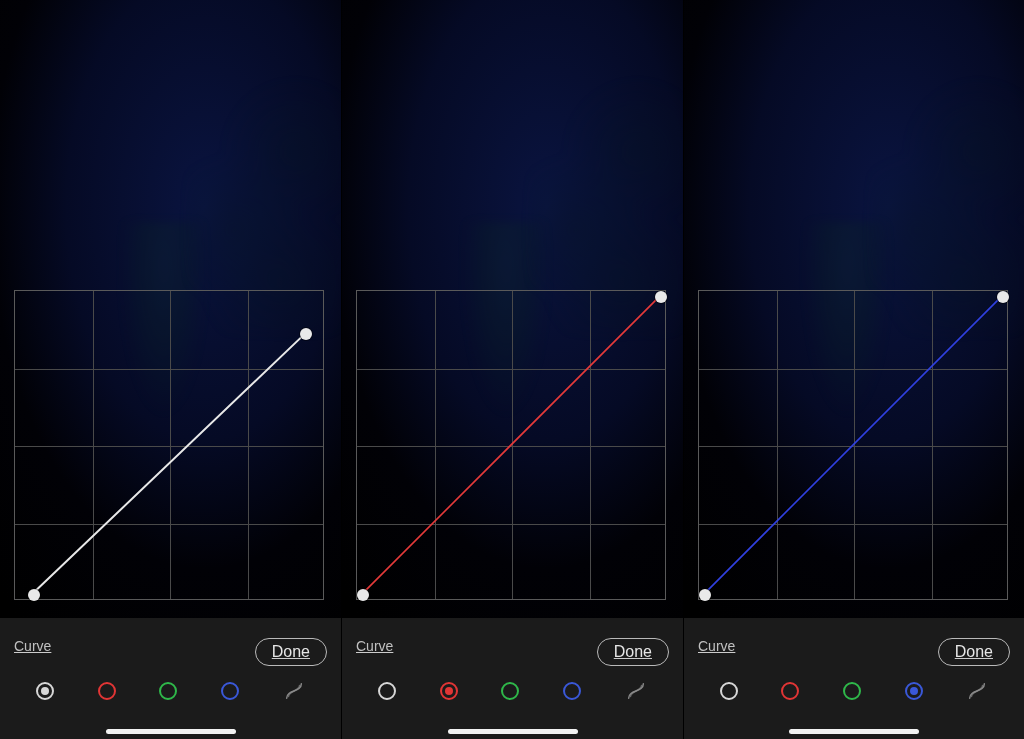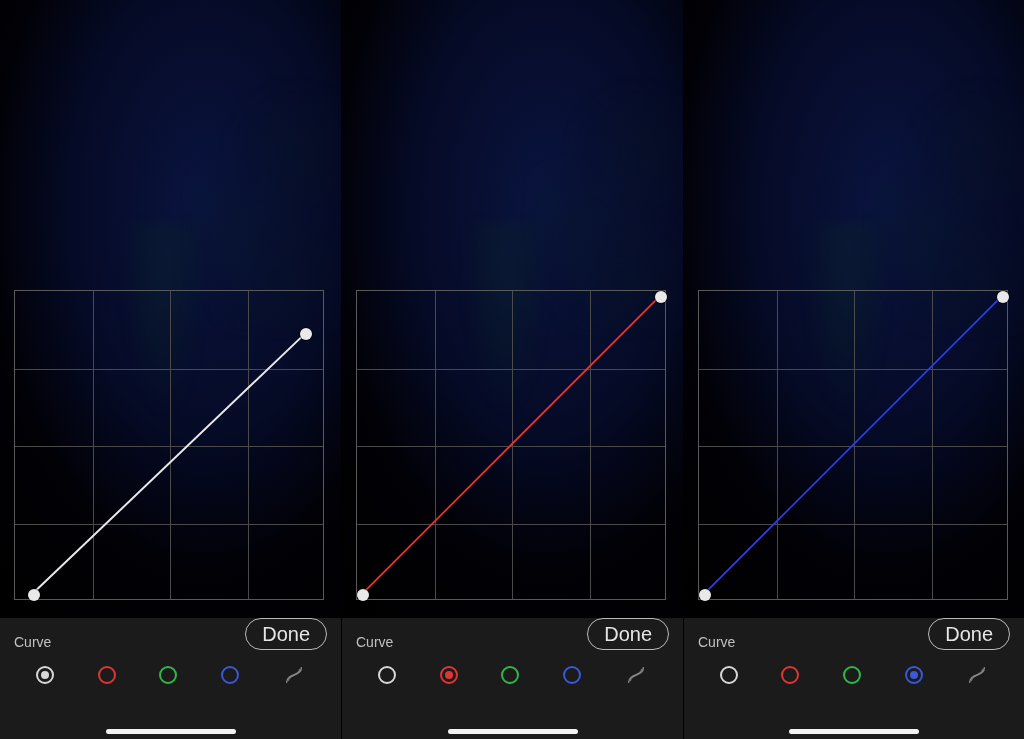--- a/index.html
+++ b/index.html
@@ -73,31 +73,32 @@
     box-shadow: 0 0 0 1px rgba(0,0,0,0.4);
   }
 
   
   .controls {
     position:absolute;
     left:0; right:0;
     background:#1b1b1b;
   }
   .ctrl-row1 {
-    display:flex; align-items:flex-end; justify-content:space-between;
-    padding: 0 14px 6px 14px;
+    display:flex; align-items:flex-start; justify-content:space-between;
+    padding: 20px 14px 6px 14px;
+    text-decoration: underline;
   }
   .label {
     font-size:14px; color:#c0c0c0; font-weight:400;
   }
   .done-btn {
     border:1.5px solid #b9b9b9;
     color:#e6e6e6;
     background:transparent;
-    font-size:20px;
+    font-size:16px;
     padding:5px 16px;
     border-radius:16px;
     line-height:1;
     font-family:inherit;
     cursor:pointer;
   }
   .ctrl-row2 {
     display:flex; align-items:center; justify-content:space-around;
     padding: 8px 14px 24px 14px;
   }

